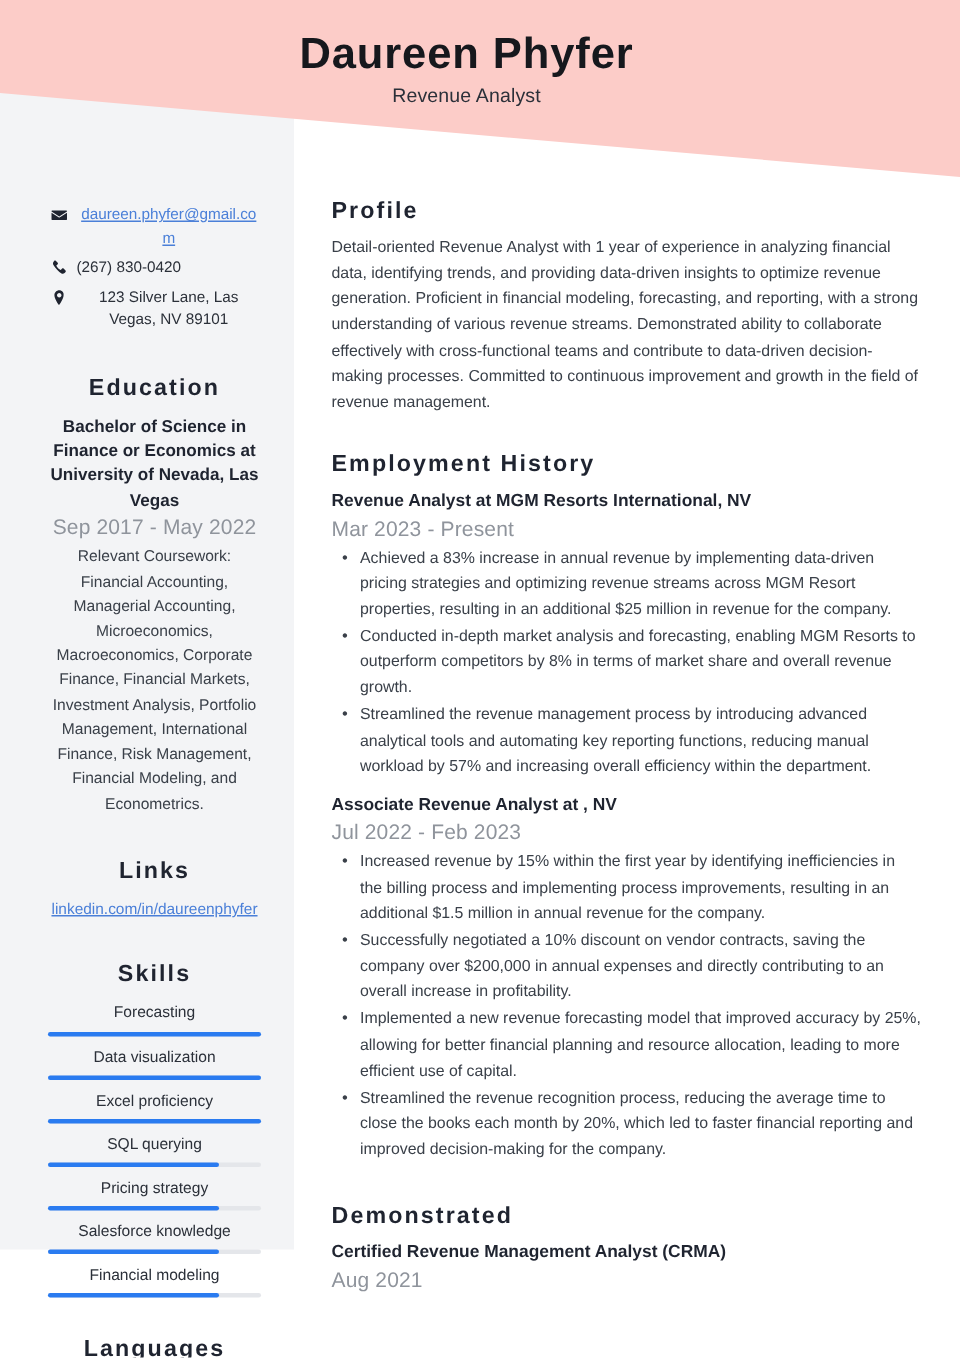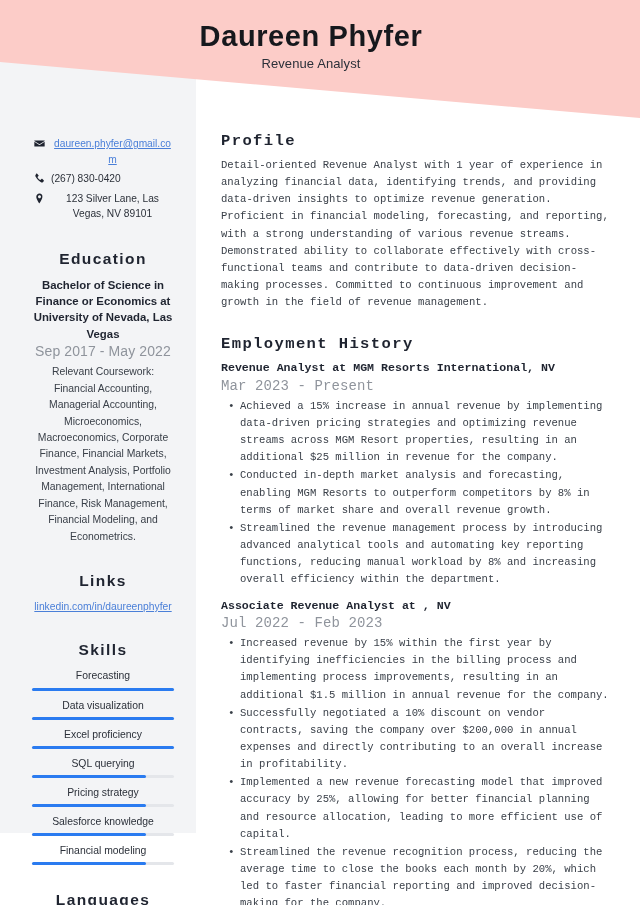--- a/index.html
+++ b/index.html
@@ -64,21 +64,20 @@
   #sidebar-inner { padding-top: 136px; }
 
   #main {
     position: absolute;
     left: 196px; top: 0;
     width: 444px;
     height: 739px;
     background: #ffffff;
     z-index: 1;
     padding: 0 26px 0 25px;
-    font-family: Liberation Mono, monospace;
   }
   #main-inner { padding-top: 132px; }
 
   
   .section-title {
     font-size: 15.5px;
     font-weight: bold;
     letter-spacing: 1.4px;
     color: #1f2430;
   }
@@ -338,23 +337,23 @@
       <p class="body-text" id="profile-text">Detail-oriented Revenue Analyst with 1 year of experience in analyzing financial data, identifying trends, and providing data-driven insights to optimize revenue generation. Proficient in financial modeling, forecasting, and reporting, with a strong understanding of various revenue streams. Demonstrated ability to collaborate effectively with cross-functional teams and contribute to data-driven decision-making processes. Committed to continuous improvement and growth in the field of revenue management.</p>
     </section>
 
     <section id="employment-section">
       <div class="section-title main-section-title">Employment History</div>
       <div id="employment-list">
           <div class="job-entry">
             <div class="entry-title">Revenue Analyst at MGM Resorts International, NV</div>
             <div class="entry-date">Mar 2023 - Present</div>
             <ul class="bullets">
-              <li>Achieved a 15% increase in annual revenue by implementing data-driven pricing strategies and optimizing revenue streams across MGM Resort properties, resulting in an additional $25 million in revenue for the company.</li>
+              <li>Achieved a 83% increase in annual revenue by implementing data-driven pricing strategies and optimizing revenue streams across MGM Resort properties, resulting in an additional $25 million in revenue for the company.</li>
               <li>Conducted in-depth market analysis and forecasting, enabling MGM Resorts to outperform competitors by 8% in terms of market share and overall revenue growth.</li>
-              <li>Streamlined the revenue management process by introducing advanced analytical tools and automating key reporting functions, reducing manual workload by 8% and increasing overall efficiency within the department.</li>
+              <li>Streamlined the revenue management process by introducing advanced analytical tools and automating key reporting functions, reducing manual workload by 57% and increasing overall efficiency within the department.</li>
             </ul>
           </div>
           <div class="job-entry">
             <div class="entry-title">Associate Revenue Analyst at , NV</div>
             <div class="entry-date">Jul 2022 - Feb 2023</div>
             <ul class="bullets">
               <li>Increased revenue by 15% within the first year by identifying inefficiencies in the billing process and implementing process improvements, resulting in an additional $1.5 million in annual revenue for the company.</li>
               <li>Successfully negotiated a 10% discount on vendor contracts, saving the company over $200,000 in annual expenses and directly contributing to an overall increase in profitability.</li>
               <li>Implemented a new revenue forecasting model that improved accuracy by 25%, allowing for better financial planning and resource allocation, leading to more efficient use of capital.</li>
               <li>Streamlined the revenue recognition process, reducing the average time to close the books each month by 20%, which led to faster financial reporting and improved decision-making for the company.</li>

